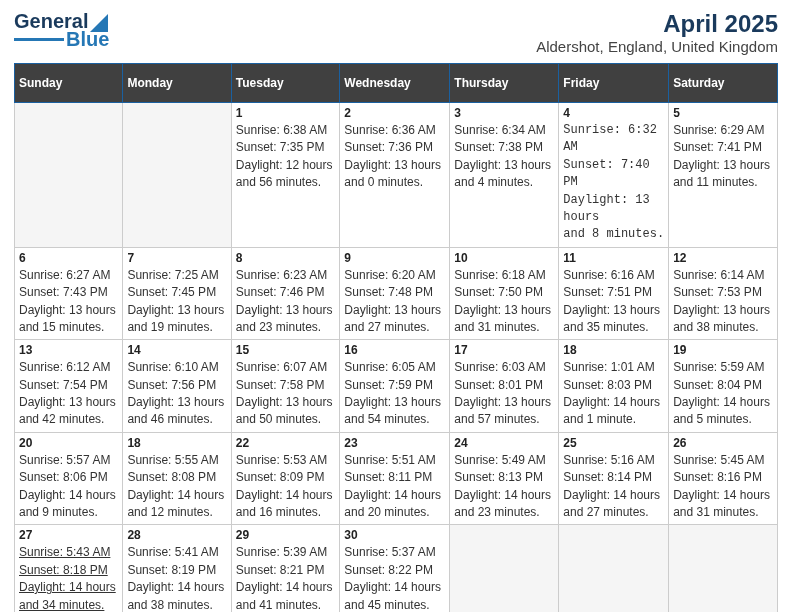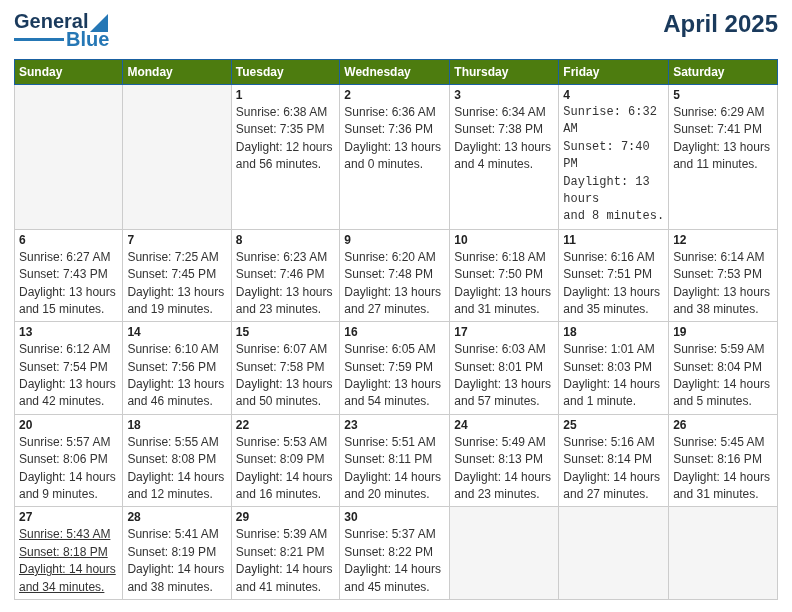--- a/index.html
+++ b/index.html
@@ -39,23 +39,23 @@
       font-size: 15px;
       color: #444;
       font-weight: normal;
     }
     .calendar {
       width: 100%;
       border-collapse: collapse;
       font-size: 10.5px;
     }
     .calendar th {
-      background: #4d7c0f;
+      background: #404040;
       color: #fff;
-      padding: 5px 4px;
+      padding: 12px 4px;
       text-align: left;
       font-size: 12px;
       font-weight: bold;
       border: 1px solid #1a60a0;
     }
     .calendar td {
       border: 1px solid #ccc;
       vertical-align: top;
       padding: 3px 4px;
       width: 113px;
@@ -92,20 +92,21 @@
       </div>
       <div style="display:flex; align-items:center; margin-top:-4px;">
         <svg width="50" height="4">
             <rect width="50" height="3" fill="#2577b5"></rect>
           </svg>
         <span style="font-size:20px; font-weight:bold; color:#2577b5; margin-left:2px;">Blue</span>
       </div>
     </div>
     <div class="title-area">
       <h1>April 2025</h1>
+      <h2>Aldershot, England, United Kingdom</h2>
     </div>
   </div>
 
   <table class="calendar">
     <thead>
       <tr>
         <th>Sunday</th>
         <th>Monday</th>
         <th>Tuesday</th>
         <th>Wednesday</th>

